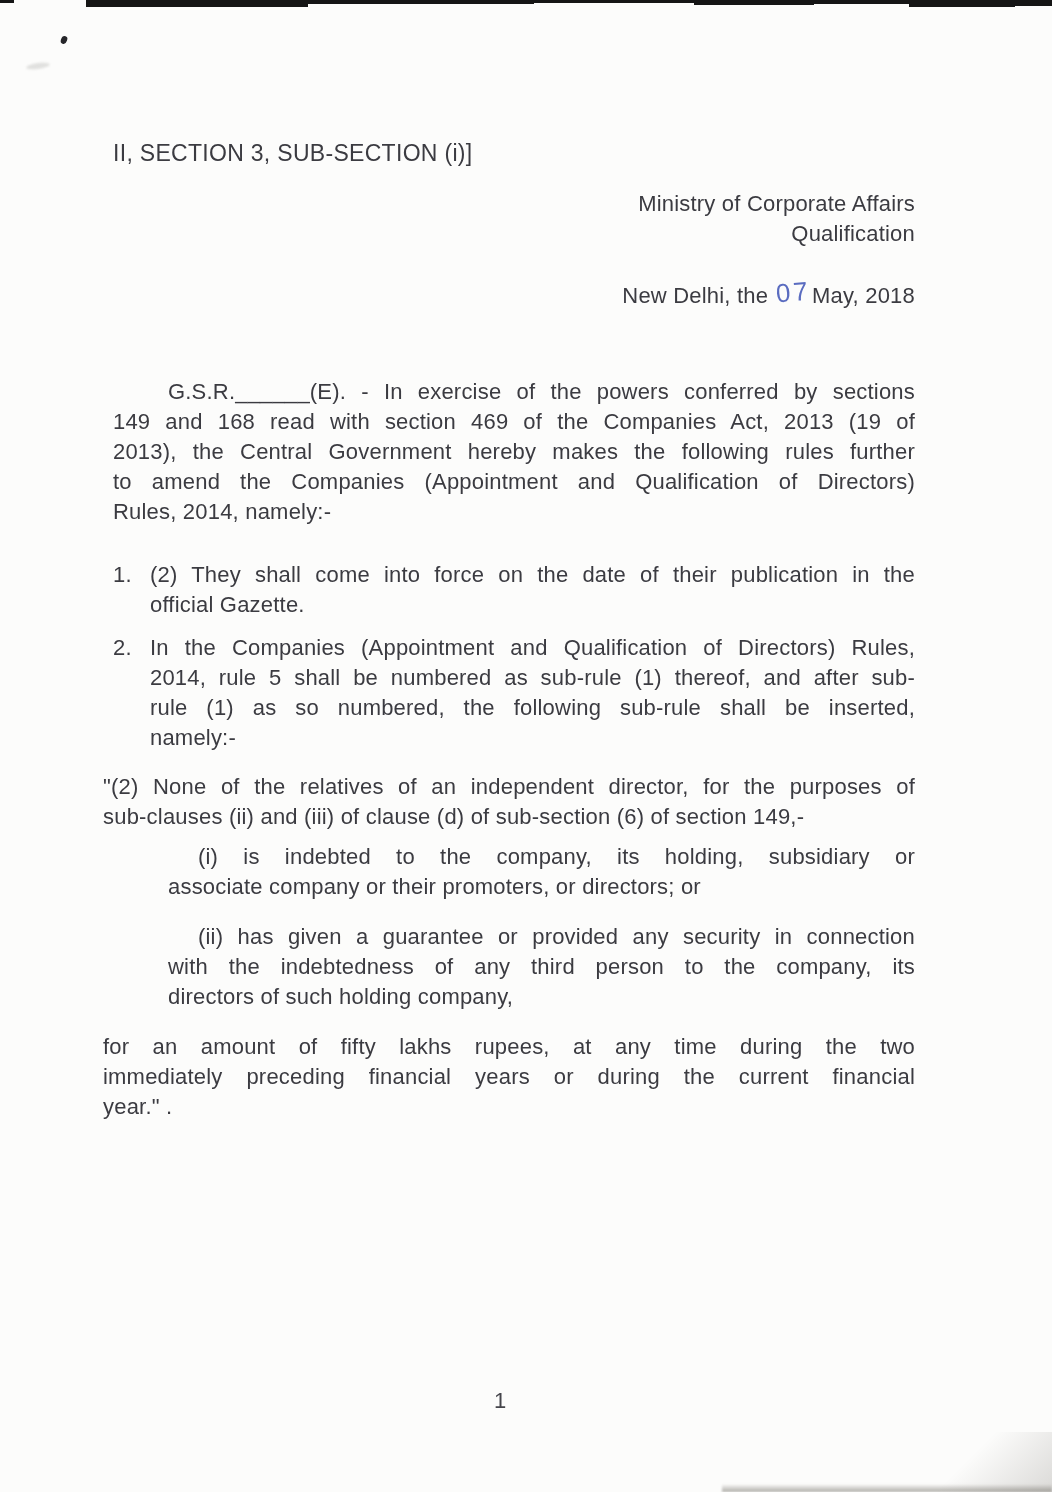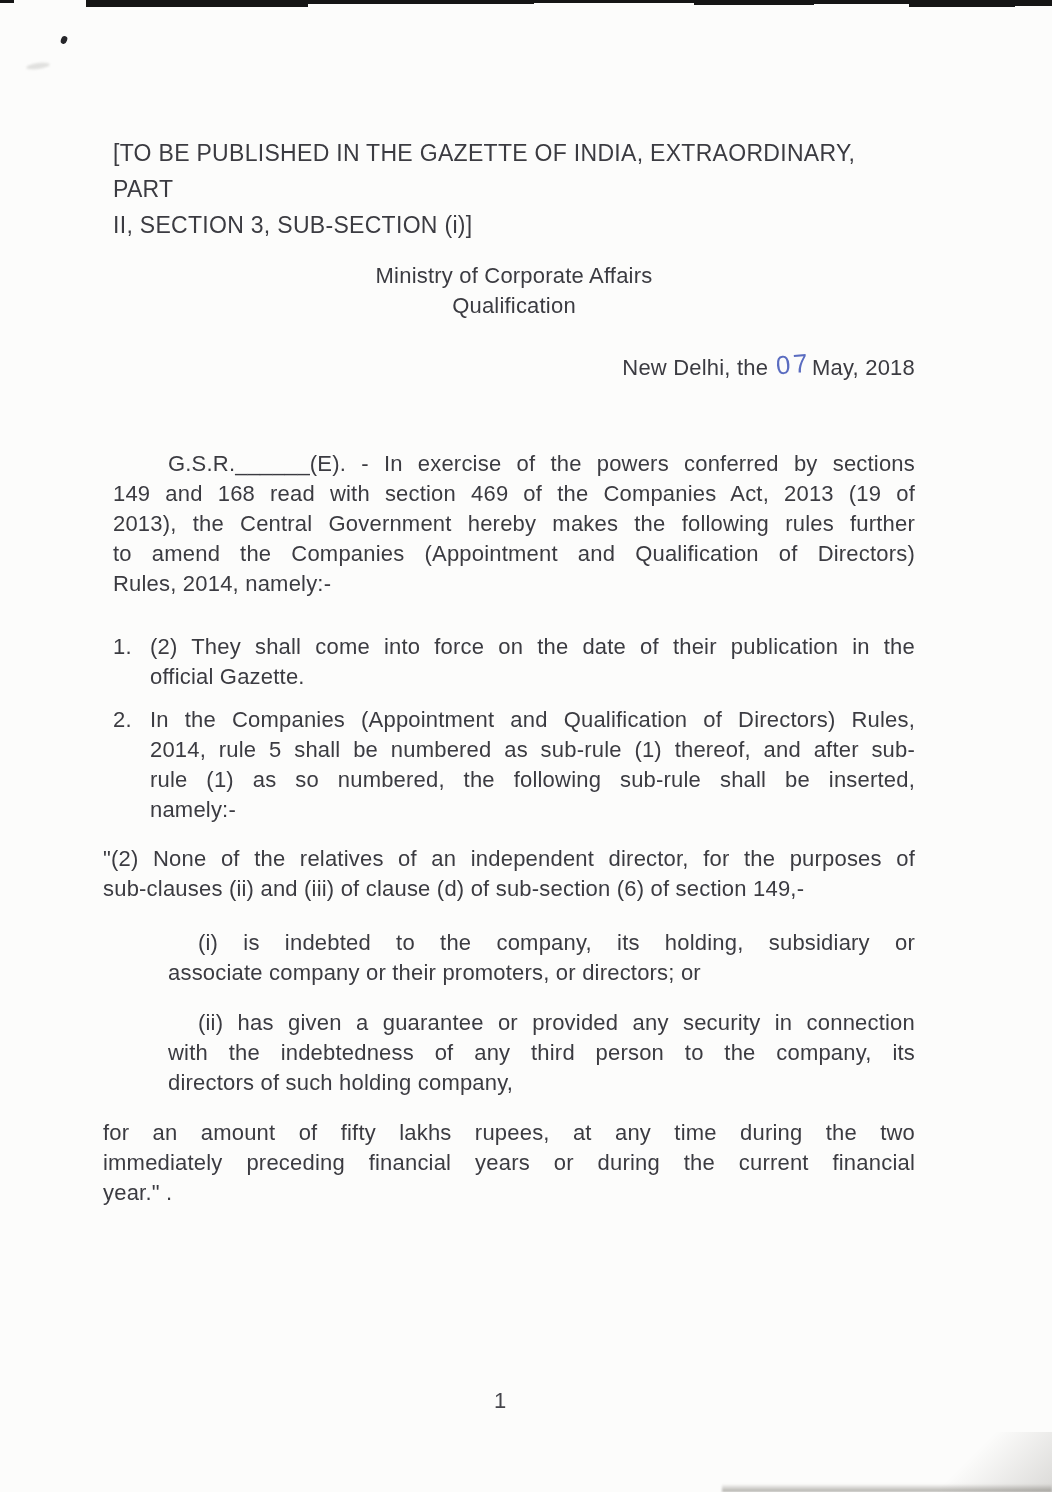--- a/index.html
+++ b/index.html
@@ -63,41 +63,41 @@
     font-size: 22px; line-height: 30px;
     letter-spacing: .2px;
   }
   .ln { min-height: 30px; }
   .plain .ln { text-align: left; }
   
   .jus .ln { text-align: justify; text-align-last: justify; -moz-text-align-last: justify; }
   .jus .ln.last { text-align: center; text-align-last: left; -moz-text-align-last: left; }
 
   .bracket { font-size: 23px; line-height: 36px; margin: 0 0 18px 0; letter-spacing: .3px; }
-  .center  { text-align: center; }
+  .center  { text-align: right; }
   .dateline { text-align: right; margin-top: 30px; }
   .hand {
     display: inline-block;
     color: var(--handwriting_ink, #5a6cc0);
     font-size: 26px;
     letter-spacing: 3px;
     margin: 0 1px 0 8px;
     transform: rotate(-5deg) translateY(-2px);
   }
   .gsr { margin-top: 66px; }
   .gsr .ln:first-child { text-indent: 55px; }
 
   .rule-item { display: flex; margin-top: 33px; }
   .rule-item.second { margin-top: 13px; }
   .rule-num { flex: none; width: 37px; }
   .rule-body { flex: 1; min-width: 0; }
   .clause + .clause { margin-top: 10px; }
 
   .inserted { margin: 19px 0 0 -10px; }
-  .subclause { margin: 24px 0 0 55px; }
+  .subclause { margin: 10px 0 0 55px; }
   .subclause .ln:first-child { text-indent: 30px; }
   .subclause.two { margin-top: 20px; }
   .closing { margin: 20px 0 0 -10px; }
 
   .pageno {
     position: absolute; top: 1388px; left: 0;
     width: 1000px; text-align: center;
     font-size: 22px; color: #45454b;
   }
 </style>
@@ -115,21 +115,20 @@
   <div class="band b7"></div>
   <div class="band b8"></div>
   <div class="ink-dot"></div>
   <div class="smudge"></div>
   <div class="bottom-shadow"></div>
   <div class="corner-shade"></div>
 
   <div class="content">
 
     <div class="bracket plain">
-        <div class="ln">[TO BE PUBLISHED IN THE GAZETTE OF INDIA, EXTRAORDINARY, PART</div>
         <div class="ln last">II, SECTION 3, SUB-SECTION (i)]</div>
       </div>
 
     <div class="center">Ministry of Corporate Affairs</div>
 
     <div class="center">Qualification</div>
 
     <div class="dateline">
       <span>New Delhi, the</span><span class="hand">07</span><span>May, 2018</span>
     </div>

